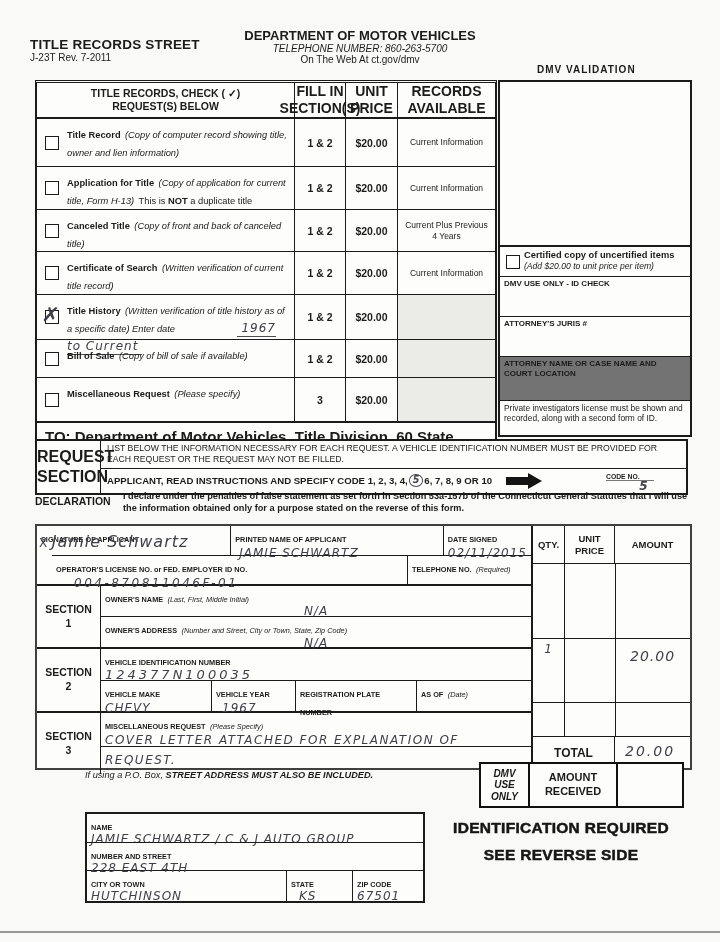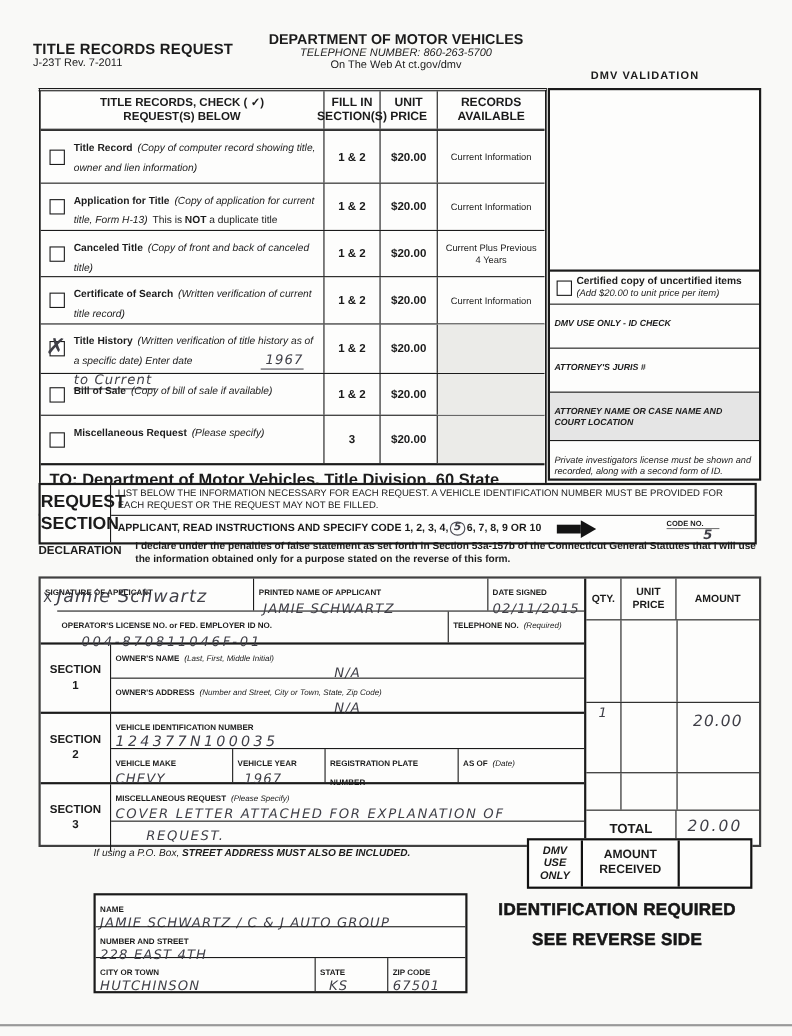--- a/index.html
+++ b/index.html
@@ -24,38 +24,38 @@
   .trow{display:flex;border-top:1.5px solid #1b1b1b;}
   .trow:first-child{border-top:none;}
   .c-desc{width:257px;position:relative;padding:5px 4px 2px 30px;box-sizing:border-box;}
   .c-fill,.c-price,.c-rec{border-left:1.5px solid #1b1b1b;display:flex;align-items:center;justify-content:center;box-sizing:border-box;text-align:center;}
   .c-fill{width:51px;font-weight:bold;font-size:10.5px;}
   .c-price{width:52px;font-weight:bold;font-size:10.5px;}
   .c-rec{width:98px;font-size:8.5px;line-height:1.25;padding:0 4px;}
   .shade{background:#ebebe8;}
   .thead{align-items:stretch;border-bottom:.5px solid #1b1b1b;}
   .thead .c-desc{display:flex;flex-direction:column;justify-content:center;text-align:center;padding:3px 0;font-weight:bold;font-size:10.5px;line-height:1.25;}
-  .thead .c-fill,.thead .c-price,.thead .c-rec{font-size:11px;font-weight:bold;flex-direction:column;line-height:1.2;}
+  .thead .c-fill,.thead .c-price,.thead .c-rec{font-size:14px;font-weight:bold;flex-direction:column;line-height:1.2;}
   .rlabel{font-weight:bold;font-size:9.3px;}
   .rdesc{font-style:italic;font-size:9.3px;}
   .cb{position:absolute;left:8px;top:50%;transform:translateY(-50%);width:12px;height:12px;border:1.5px solid #1b1b1b;background:#fff;}
   .cb-x{position:absolute;left:-4px;top:-8px;font-size:21px;font-weight:bold;color:#43434b;transform:rotate(6deg);font-style:normal;}
   .to-row{padding:5px 8px;font-weight:bold;font-size:15px;border-top:2px solid #1b1b1b;}
 
   
   .rp{left:498px;top:80px;width:190px;border:2px solid #1b1b1b;background:#fdfdfc;box-sizing:content-box;}
   .rp-validation{height:163px;}
   .rp-cert{height:31px;border-top:2px solid #1b1b1b;position:relative;padding:3px 2px 0 24px;box-sizing:border-box;}
   .rp-cert .cb{left:6px;top:8px;transform:none;}
   .rp-cert-t{font-weight:bold;font-size:9.3px;line-height:1.15;}
   .rp-cert-n{font-style:italic;font-size:8.6px;}
-  .rp-sec{border-top:1.5px solid #1b1b1b;padding:12px 4px;box-sizing:border-box;font-size:8px;font-weight:bold;font-style:italic;}
+  .rp-sec{border-top:1.5px solid #1b1b1b;padding:2px 4px;box-sizing:border-box;font-size:8px;font-weight:bold;}
   .rp-dmvuse{height:40px;}
   .rp-juris{height:40px;}
-  .rp-att{height:44px;background:#e5e5e5;line-height:1.3;}
+  .rp-att{height:44px;background:#737373;line-height:1.3;}
   .rp-pi{height:35px;font-weight:normal;font-size:8.4px;line-height:1.2;}
 
   
   .rq{left:35px;top:439px;width:653px;border:2px solid #1b1b1b;display:flex;background:#fdfdfc;box-sizing:border-box;}
   .rq-label{width:64px;border-right:1.5px solid #1b1b1b;text-align:center;font-weight:bold;font-size:16px;line-height:1.25;padding-top:6px;box-sizing:border-box;}
   .rq-right{flex:1;display:flex;flex-direction:column;}
   .rq-line1{padding:2px 6px;font-size:8.7px;line-height:1.3;border-bottom:1.5px solid #1b1b1b;}
   .rq-line2{display:flex;align-items:center;padding:0 0 0 6px;font-weight:bold;font-size:9.6px;height:24px;}
   .circle5{display:inline-block;border:1.5px solid #4a4a52;border-radius:50%;padding:0 3px;margin:0 1px;line-height:1.1;}
   .rq-arrow{margin-left:14px;margin-right:10px;}
@@ -119,21 +119,21 @@
   .id-req{left:425px;top:814px;width:272px;text-align:center;font-weight:bold;font-size:15.5px;line-height:1.75;letter-spacing:.3px;color:#161616;
           -webkit-text-stroke:.5px #161616;}
   .scan-line{left:0;top:931px;width:720px;height:2px;background:#999;}
 </style>
 </head>
 <body>
 
 <div class="page">
 
   <div class="abs" style="left:30px;top:37px;">
-    <div class="hdr-title">TITLE RECORDS REQUEST</div>
+    <div class="hdr-title">TITLE RECORDS STREET</div>
     <div class="hdr-form">J-23T Rev. 7-2011</div>
   </div>
   <div class="abs ctr" style="left:200px;top:28px;width:320px;">
     <div class="hdr-dept">DEPARTMENT OF MOTOR VEHICLES</div>
     <div class="hdr-tel">TELEPHONE NUMBER: 860-263-5700</div>
     <div class="hdr-web">On The Web At ct.gov/dmv</div>
   </div>
   <div class="abs dmv-val" style="left:537px;top:64px;">DMV  VALIDATION</div>
 
   <div class="abs tbl">
@@ -369,21 +369,21 @@
           <span>SECTION</span>
             <span>3</span>
         </div>
         <div class="sec-fields">
           <div class="cell" style="height:33px;">
             <span class="fl">MISCELLANEOUS REQUEST</span>
             <span class="fh">(Please Specify)</span>
             <div class="hw hw-md" style="text-transform:uppercase;letter-spacing:1.5px;">Cover letter attached for explanation of</div>
           </div>
           <div class="cell bt" style="height:28px;">
-            <div class="hw hw-md" style="text-transform:uppercase;letter-spacing:1.5px;margin-top:4px;margin-left:28px;">Request.</div>
+            <div class="hw hw-md" style="text-transform:uppercase;letter-spacing:1.5px;margin-top:4px;">Request.</div>
           </div>
         </div>
       </div>
     </div>
 
     <div class="mf-right">
       <div class="rc-hdr">
         <div class="rc-qty">QTY.</div>
         <div class="rc-unit bl">
           <span>UNIT</span>

